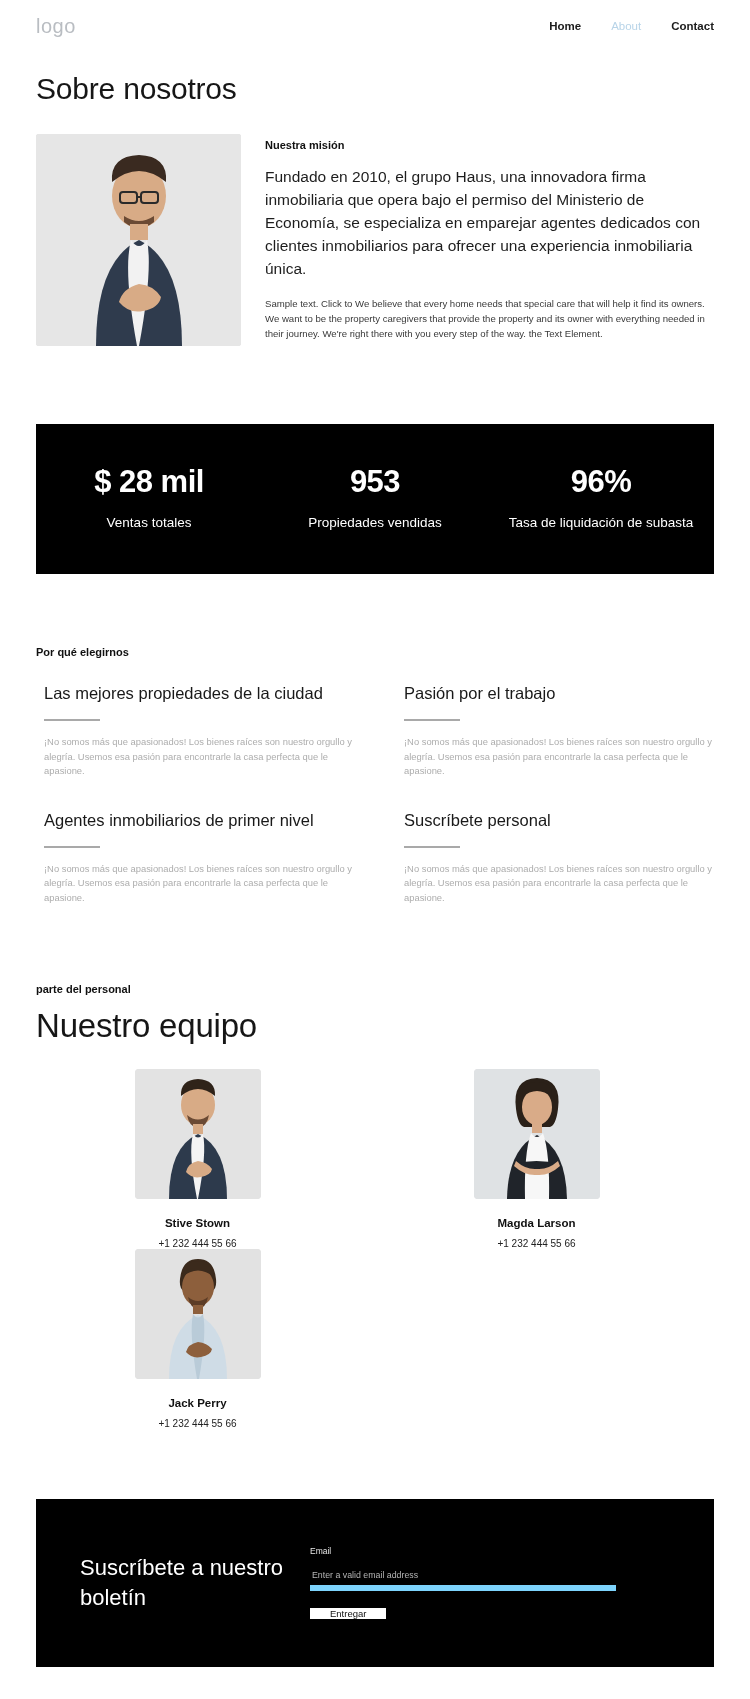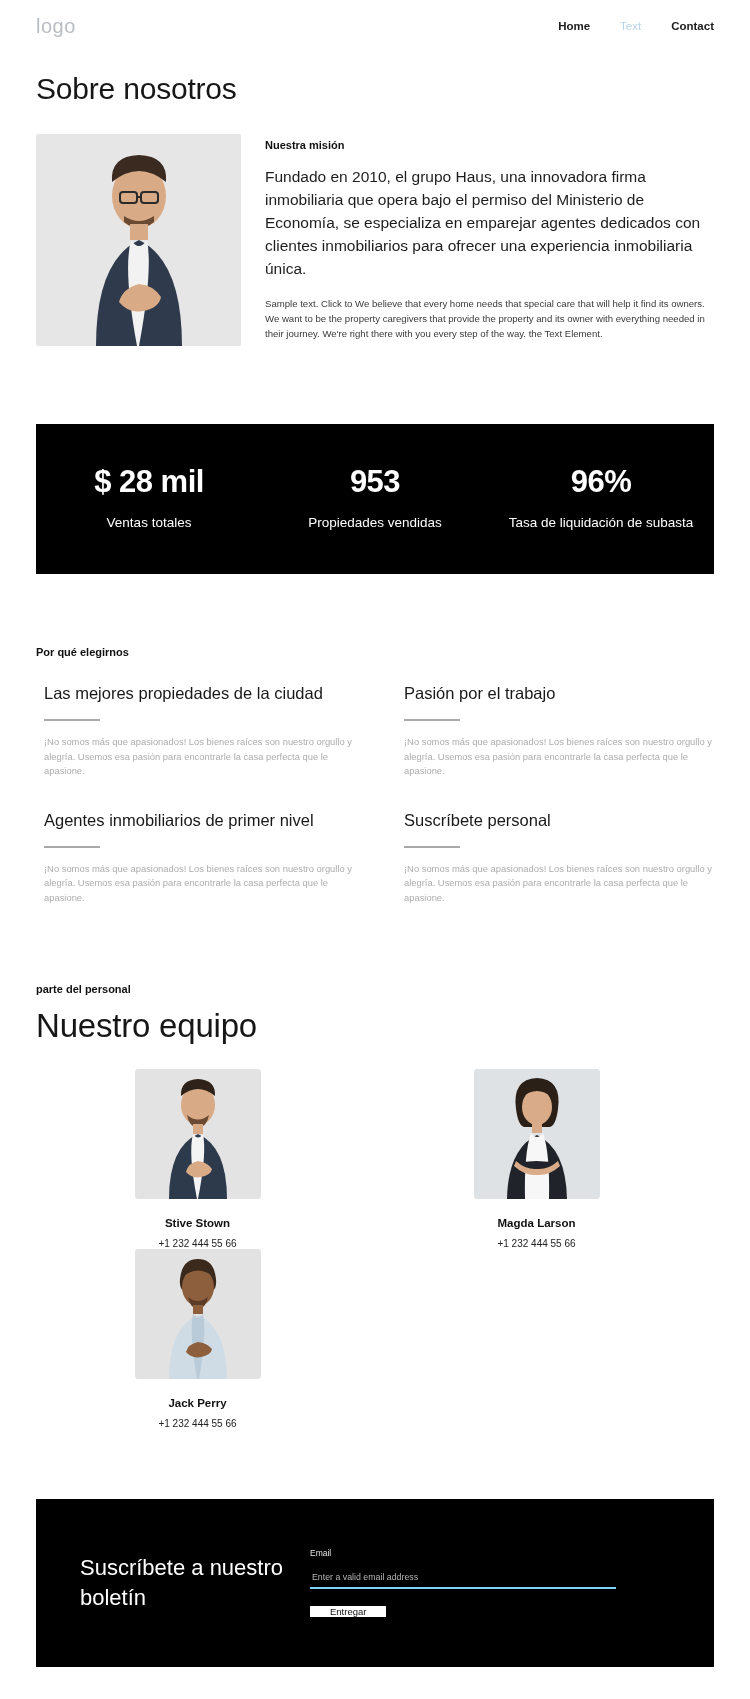--- a/index.html
+++ b/index.html
@@ -203,21 +203,21 @@
   .nl-form { flex: 1; padding-right: 24px; }
   .nl-label {
     font-size: 8.5px;
     color: #e7e7e7;
     margin-bottom: 8px;
   }
   .nl-input {
     width: 306px;
     background: transparent;
     border: none;
-    border-bottom: 2px solid #7dd3fc;
+    border-bottom: 6px solid #7dd3fc;
     color: #cfcfcf;
     font-size: 8.8px;
     font-family: "Liberation Sans", sans-serif;
     padding: 0 0 5px 2px;
     outline: none;
   }
   .nl-input::placeholder { color: #b5b5b5; }
   .nl-submit {
     margin-top: 17px;
     background: #fff;
@@ -246,21 +246,21 @@
 </style>
 </head>
 <body>
 
 <div class="page">
 
   <div class="header">
     <div class="logo">logo</div>
     <div class="nav">
       <a href="#">Home</a>
-      <a href="#" class="active">Text</a>
+      <a href="#" class="active">About</a>
       <a href="#">Contact</a>
     </div>
   </div>
 
   <h1 class="page-title">Sobre nosotros</h1>
 
   <div class="mission">
     <div class="mission-photo">
       <div class="p1-bg"></div>
       <svg viewBox="0 0 205 212" width="205" height="212" style="position:absolute;inset:0">

